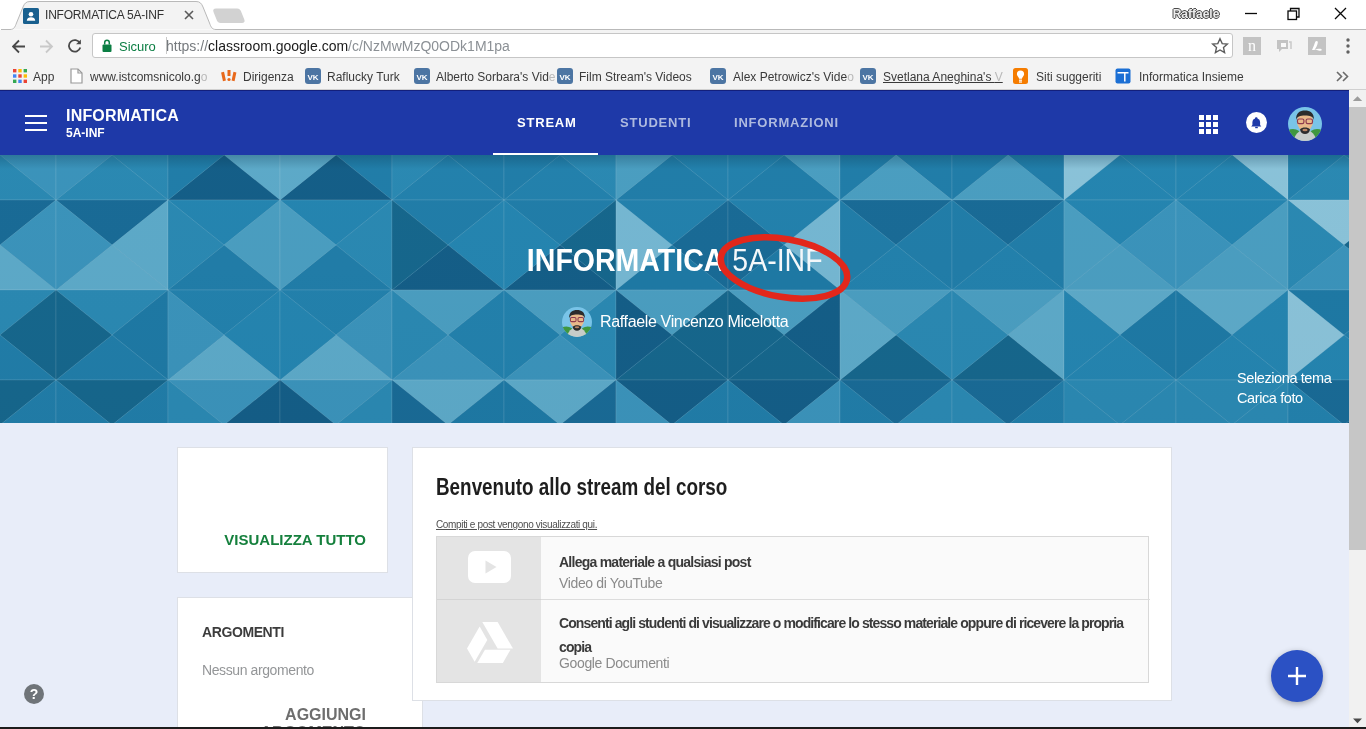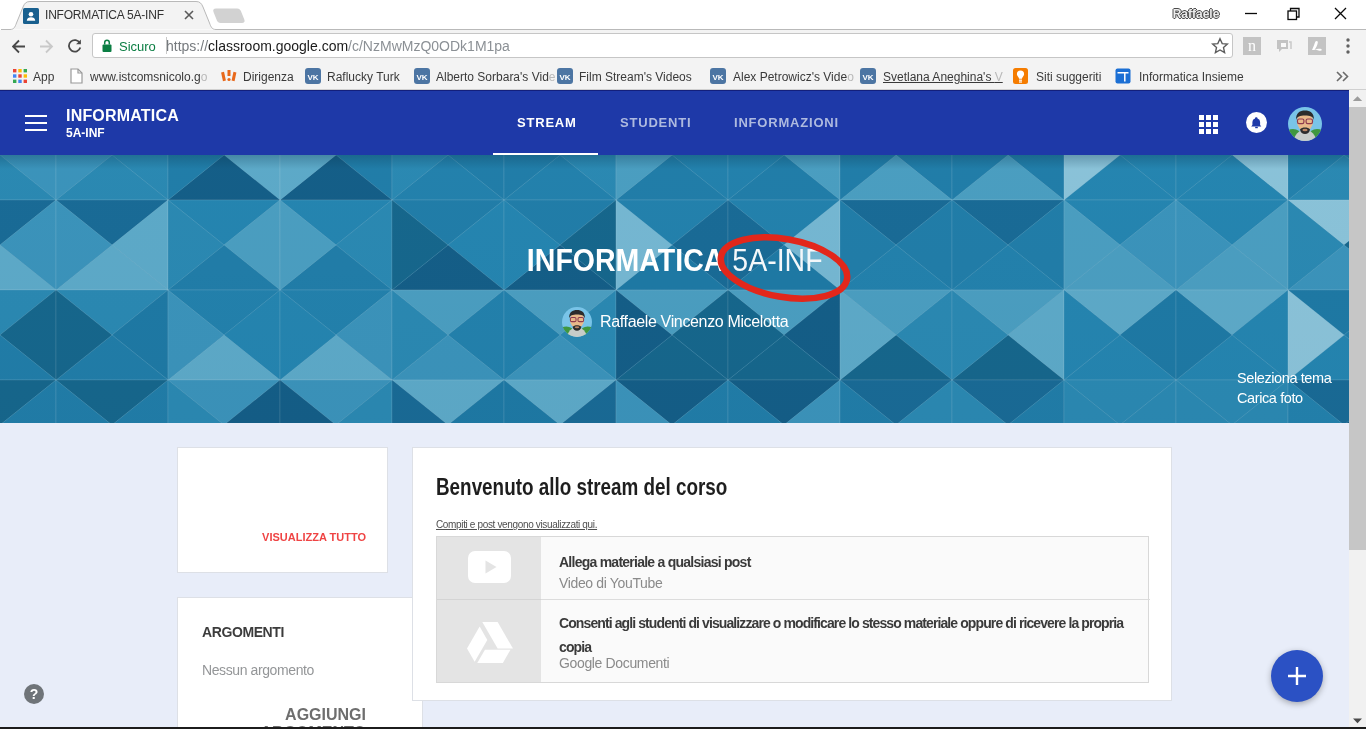--- a/index.html
+++ b/index.html
@@ -462,21 +462,21 @@
         </g>
       </svg>
     <div class="abs" style="left:600px;top:158px;font-size:16px;color:#fff;letter-spacing:-0.35px;z-index:3;">Raffaele Vincenzo Micelotta</div>
     <div class="abs" style="left:1237px;top:215px;font-size:14.5px;color:#fff;letter-spacing:-0.4px;z-index:3;">Seleziona tema</div>
     <div class="abs" style="left:1237px;top:235px;font-size:14.5px;color:#fff;letter-spacing:-0.4px;z-index:3;">Carica foto</div>
   </div>
 
   <div class="abs" style="left:0;top:423px;width:1366px;height:306px;background:#e8edf9;">
 
     <div class="abs" style="left:177px;top:24px;width:211px;height:126px;background:#fff;border:1px solid #dde0e6;">
-      <div class="abs" style="left:0;top:83px;width:188px;text-align:right;font-size:11px;font-weight:bold;color:#ef4444;letter-spacing:0;">VISUALIZZA TUTTO</div>
+      <div class="abs" style="left:0;top:83px;width:188px;text-align:right;font-size:15px;font-weight:bold;color:#15803d;letter-spacing:0;">VISUALIZZA TUTTO</div>
     </div>
 
     <div class="abs" style="left:177px;top:174px;width:246px;height:132px;background:#fff;border:1px solid #dde0e6;">
       <div class="abs" style="left:24px;top:26px;font-size:14px;font-weight:bold;color:#3c3c3c;letter-spacing:-0.4px;">ARGOMENTI</div>
       <div class="abs" style="left:24px;top:64px;font-size:14px;color:#949698;letter-spacing:-0.4px;">Nessun argomento</div>
       <div class="abs" style="left:0;top:108px;width:188px;text-align:right;font-size:16px;font-weight:bold;color:#6e6e6e;letter-spacing:0;">AGGIUNGI ARGOMENTO</div>
     </div>
 
     <div class="abs" style="left:412px;top:24px;width:760px;height:254px;background:#fff;border:1px solid #dde0e6;">
       <div class="abs" style="left:23px;top:26px;font-size:23px;font-weight:bold;color:#1e1e1e;transform:scaleX(0.82);transform-origin:0 0;white-space:nowrap;">Benvenuto allo stream del corso</div>

